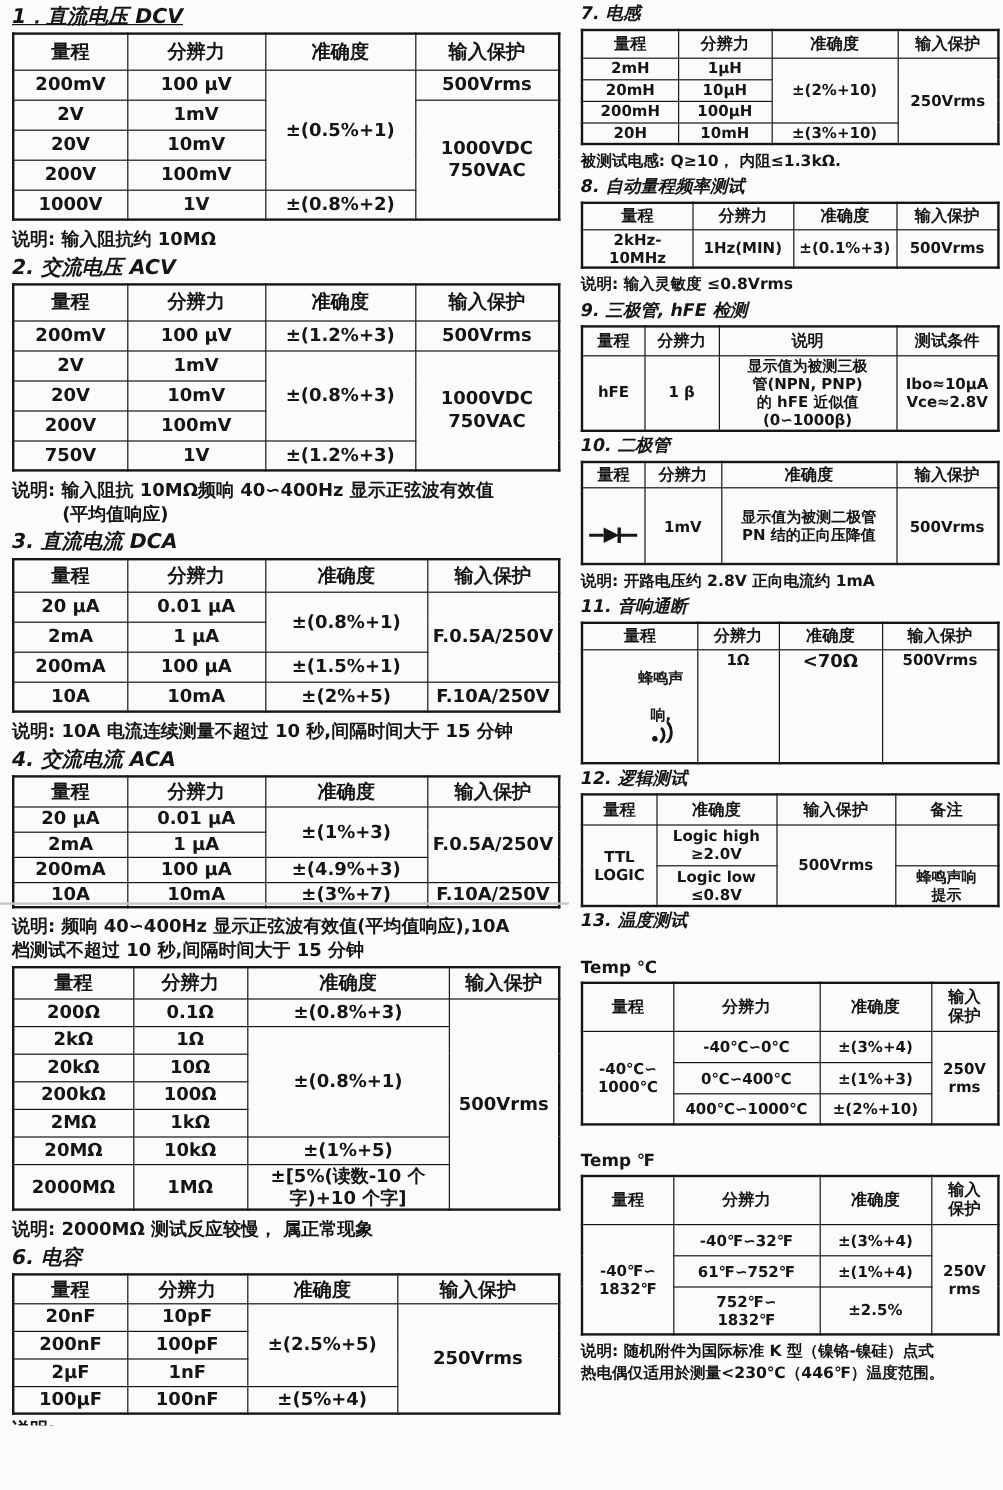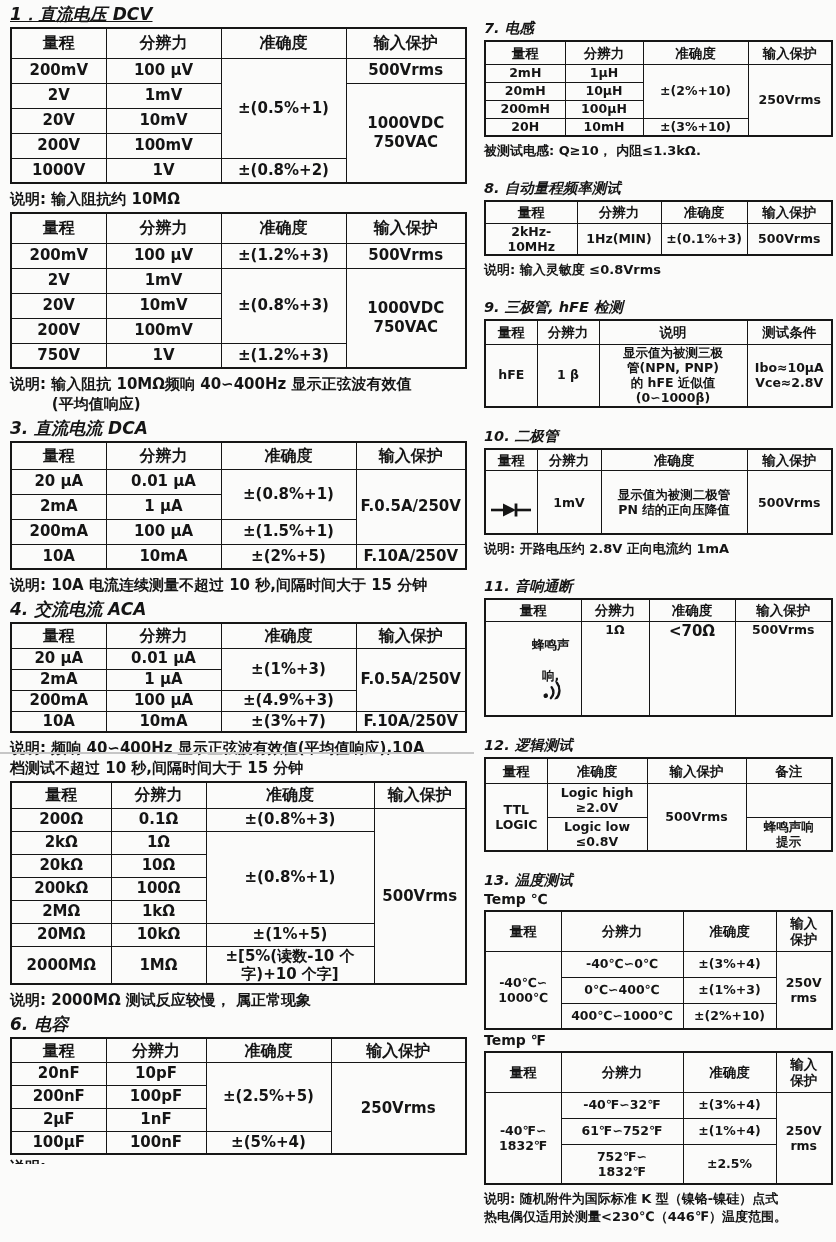--- a/index.html
+++ b/index.html
@@ -8,21 +8,21 @@
     background:#fbfbfa;color:#151515;
     font-family:"DejaVu Sans","Liberation Sans",sans-serif;
     font-weight:bold;
   }
   .col{position:absolute;top:0;}
   #col-left{left:10px;width:456px;}
   #col-right{left:484px;width:347px;}
 
   .sec-title{font-weight:bold;line-height:20px;white-space:pre;font-style:italic;}
   #col-left .sec-title{font-size:17px;margin-top:4px;}
-  #col-right .sec-title{font-size:14.5px;line-height:17px;margin-top:20px;}
+  #col-right .sec-title{font-size:14.5px;line-height:17px;margin-top:4px;}
   .underlined{text-decoration:underline;}
 
   .note{white-space:pre-wrap;line-height:20px;}
   #col-left .note{font-size:15px;margin-top:5px;}
   #col-right .note{font-size:13px;line-height:18px;margin-top:5px;}
 
   table{border-collapse:collapse;table-layout:fixed;border:2.5px solid #161616;margin-top:3px;}
   #col-left table{width:455px;}
   #col-right table{width:347px;}
   td,th{
@@ -45,21 +45,21 @@
   .t10 tr.hd{height:22px;} .t10 tr.body{height:36px;}
   .t11 tr.hd{height:22px;} .t11 tr.body{height:42px;}
   .t12 tr{height:34px;} .t12 tr.hd{height:25px;}
   .t13 tr{height:26px;} .t13 tr.hd{height:40px;} .t13 tr.tall{height:40px;padding-left:41px;}
 
   .mt6{margin-top:6px;} .mt8{margin-top:8px;} .mt14{margin-top:14px;} .mt24{margin-top:24px;}
 
   #page-divider{position:absolute;left:0;top:752px;width:474px;height:2px;background:#c6c6c6;}
   #frag{height:6px;overflow:hidden;font-size:15px;margin-top:3px;}
   .icon-svg{vertical-align:middle;}
-  .temp-label{font-size:14px;margin-top:2px;white-space:pre;}
+  .temp-label{font-size:14px;margin-top:22px;white-space:pre;}
 </style>
 </head>
 <body>
 
 <div class="col" id="col-left">
 
   <div class="sec-title"><span class="underlined">1．直流电压 DCV</span></div>
   <table class="t1">
     <colgroup>
         <col style="width:95px">
@@ -96,20 +96,21 @@
     </tr>
     <tr>
       <td>1000V</td>
       <td>1V</td>
       <td>±(0.8%+2)</td>
     </tr>
   </tbody>
     </table>
   <div class="note">说明: 输入阻抗约 10MΩ</div>
 
+  <div class="sec-title mt8">2. 交流电压 ACV</div>
   <table class="t2">
     <colgroup>
         <col style="width:95px">
         <col style="width:115px">
         <col style="width:125px">
         <col style="width:120px">
       </colgroup>
     <tbody>
         <tr class="hd">
       <th>量程</th>

